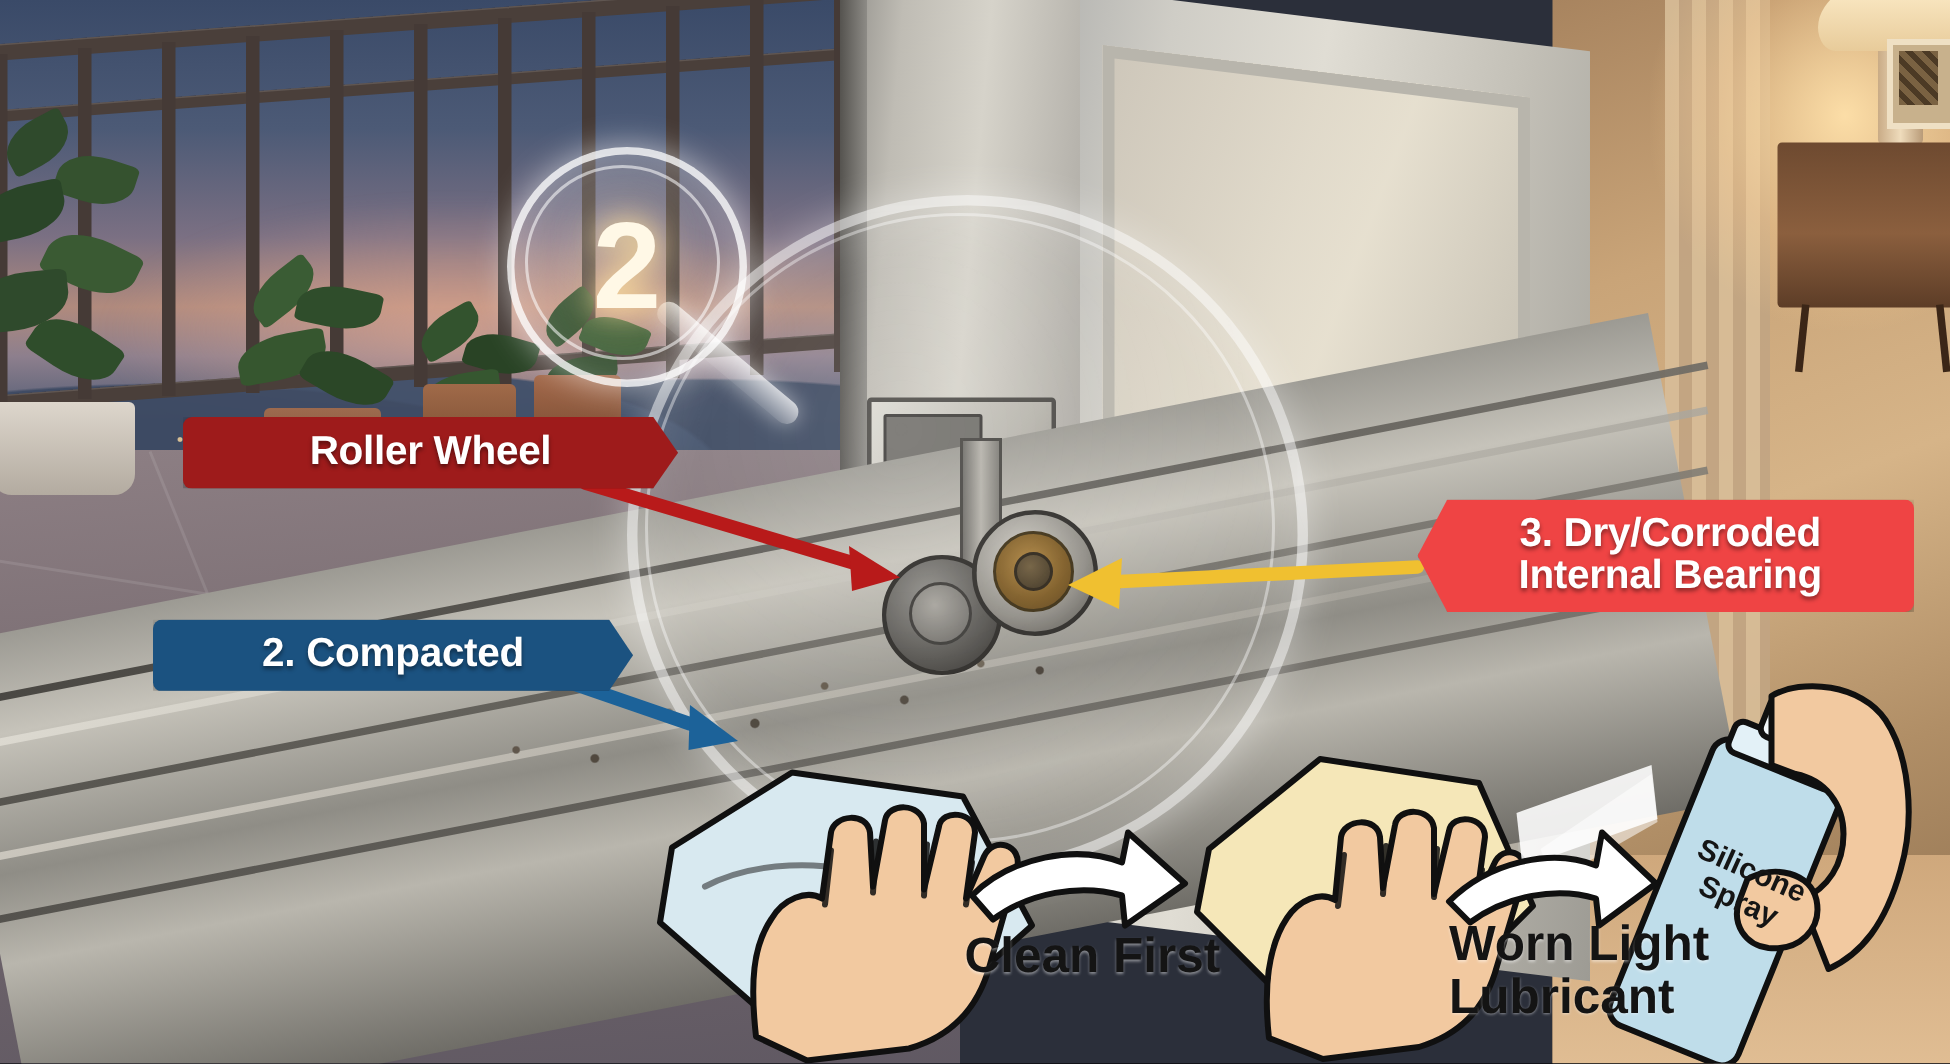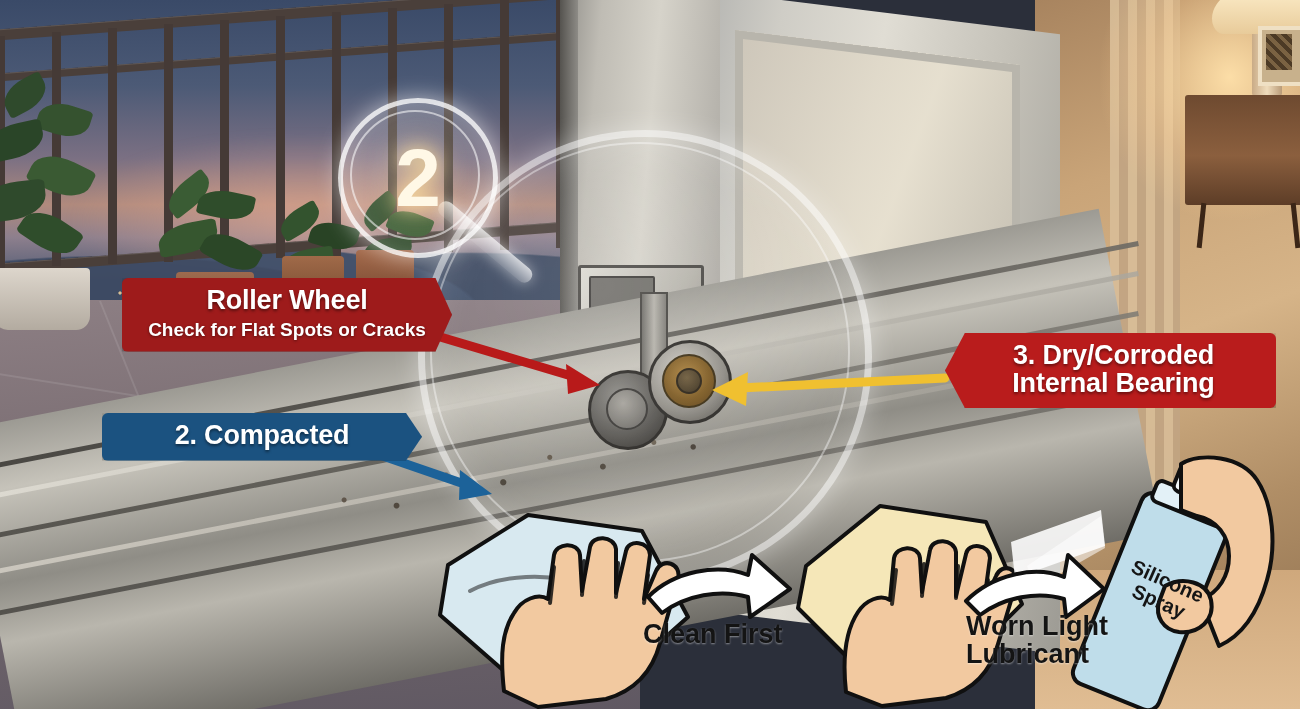--- a/index.html
+++ b/index.html
@@ -223,31 +223,31 @@
     clip-path:polygon(0 0,95% 0,100% 50%,95% 100%,0 100%);
   }
   #label2{
     left:102px;top:413px;width:280px;
     background:#1b5280;
     border-radius:6px;
     clip-path:polygon(0 0,95% 0,100% 50%,95% 100%,0 100%);
   }
   #label3{
     left:945px;top:333px;width:285px;
-    background:#b91c1c;
+    background:#ef4444;
     border-radius:6px;
     clip-path:polygon(6% 0,100% 0,100% 100%,6% 100%,0 50%);
     padding-left:26px;
   }
 
   
   .inked{stroke:#101010;stroke-width:4;stroke-linejoin:round;stroke-linecap:round;}
 
   .steptext{
-    position:absolute;color:#141414;font-weight:bold;font-size:27px;line-height:1.05;
+    position:absolute;color:#141414;font-weight:bold;font-size:33px;line-height:1.05;
     text-shadow:0 1px 2px rgba(255,255,255,.45);
   }
   #canlabel{
     position:absolute;color:#151515;font-weight:bold;font-size:20px;line-height:1.08;
     transform:rotate(24deg);text-align:center;
   }
 </style>
 </head>
 <body>
 
@@ -372,21 +372,20 @@
     </g>
 
     <g>
       <line x1="945" y1="378" x2="740" y2="388" stroke="#F0C030" stroke-width="9" stroke-linecap="round"></line>
       <polygon points="712,390 748,372 746,406" fill="#F0C030"></polygon>
     </g>
   </svg>
 
   <div class="abs callout" id="label1">
     <div class="t1">Roller Wheel</div>
-    <div class="t2">Check for Flat Spots or Cracks</div>
   </div>
 
   <div class="abs callout" id="label2">
     <div class="t1">2. Compacted</div>
   </div>
 
   <div class="abs callout" id="label3">
     <div class="t1">3. Dry/Corroded</div>
     <div class="t1">Internal Bearing</div>
   </div>

